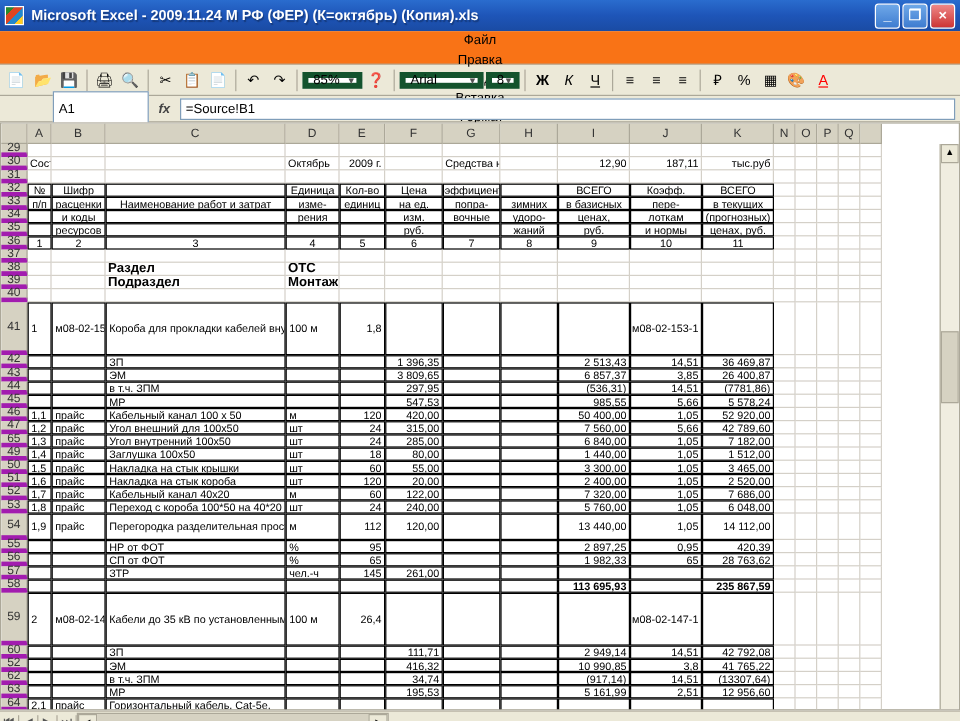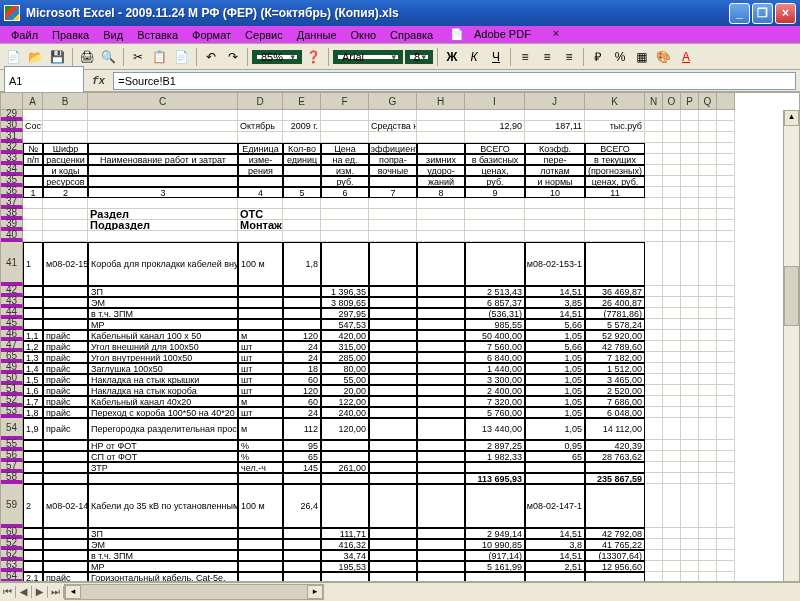--- a/index.html
+++ b/index.html
@@ -5,36 +5,36 @@
 * { box-sizing: border-box; margin: 0; padding: 0; font-family: Tahoma, Arial, sans-serif; }
 body { background: #ece9d8; font-size: 11px; overflow: hidden; width: 800px; height: 601px; }
 
 .titlebar { background: linear-gradient(#2a6cce,#1e55b8 50%,#1a4ba3); height: 26px; display: flex; align-items: center; padding: 0 4px; color: #fff; }
 .titlebar .logo { width: 16px; height: 16px; background: linear-gradient(135deg,#2a8a2a 25%,#d42 25% 50%,#28c 50% 75%,#fc2 75%); margin-right: 6px; border: 1px solid #fff; }
 .titlebar .title { flex: 1; font-weight: bold; font-size: 12px; text-shadow: 1px 1px 1px rgba(0,0,0,.3); }
 .titlebar .winbtns { display: flex; gap: 2px; }
 .titlebar .winbtn { width: 21px; height: 21px; border: 1px solid #fff; border-radius: 3px; background: linear-gradient(#6fa8e8,#3e7cd0); color: #fff; display: flex; align-items: center; justify-content: center; font-weight: bold; font-size: 12px; }
 .titlebar .winbtn.close { background: linear-gradient(#e88,#c33); }
 
-.menubar { background: #d946ef; height: 18px; display: flex; align-items: center; padding: 0 4px; border-bottom: 1px solid #aca899; font-size: 11px; }
+.menubar { background: #f97316; height: 28px; display: flex; align-items: center; padding: 0 4px; border-bottom: 1px solid #aca899; font-size: 11px; flex-direction: column; }
 .menubar span { padding: 2px 7px; cursor: default; }
 .menubar .adobe { margin-left: 4px; padding: 2px 6px; }
 .menubar .question { flex: 1; text-align: right; }
 .menubar .qinput { width: 120px; border: 1px solid #7f9db9; padding: 1px 3px; font-size: 11px; color: #888; }
 .menubar .winx { width: 16px; height: 16px; color: #333; font-weight: bold; text-align: center; margin-left: 4px; }
 
 .toolbar { background: #ece9d8; height: 26px; display: flex; align-items: center; padding: 2px 4px; border-bottom: 1px solid #aca899; gap: 2px; }
 .tbtn { width: 20px; height: 20px; border: 1px solid transparent; display: inline-flex; align-items: center; justify-content: center; font-size: 12px; }
 .tsep { width: 1px; height: 18px; background: #aca899; margin: 0 2px; }
 .tcombo { border: 5px solid #14532d; background: #fff; padding: 1px 14px 1px 4px; font-size: 11px; position: relative; height: 14px; display: inline-flex; align-items: center; }
 .tcombo::after { content: "▾"; position: absolute; right: 2px; font-size: 9px; color: #555; }
 
 .formulabar { background: #ece9d8; height: 22px; display: flex; align-items: center; padding: 2px 4px; border-bottom: 1px solid #aca899; gap: 4px; }
-.namebox { width: 80px; border: 1px solid #7f9db9; background: #fff; padding: 1px 4px; font-size: 11px; height: 30px; }
-.fx { font-style: italic; font-weight: bold; color: #444; padding: 0 4px; font-family: Liberation Mono, monospace; }
+.namebox { width: 80px; border: 1px solid #7f9db9; background: #fff; padding: 1px 4px; font-size: 11px; height: 30px; margin-left: 40px; }
+.fx { font-style: italic; font-weight: bold; color: #444; padding: 0 4px; }
 .finput { flex: 1; border: 1px solid #7f9db9; background: #fff; padding: 1px 4px; font-size: 11px; height: 18px; }
 
 .grid-wrap { position: relative; background: #fff; height: 490px; overflow: hidden; border: 1px solid #aca899; }
 .grid { display: grid; grid-template-columns: 22px 20px 45px 150px 45px 38px 48px 48px 48px 60px 60px 60px 18px 18px 18px 18px 18px; font-size: 9px; }
 .colhdr { background: #d6d2c2; border-right: 1px solid #aca899; border-bottom: 1px solid #aca899; text-align: center; font-size: 10px; height: 17px; line-height: 17px; color: #333; }
 .rowhdr { background: #d6d2c2; border-right: 1px solid #aca899; border-bottom: 4px solid #a21caf; text-align: center; font-size: 10px; color: #333; display: flex; align-items: center; justify-content: center; }
 .cell { border-right: 1px solid #d4d0c8; border-bottom: 1px solid #d4d0c8; padding: 0 2px; overflow: hidden; white-space: nowrap; font-size: 9px; display: flex; align-items: center; }
 .cell.bt { border-top: 1px solid #000; }
 .cell.bb { border-bottom: 1px solid #000; }
 .cell.bl { border-left: 1px solid #000; }

